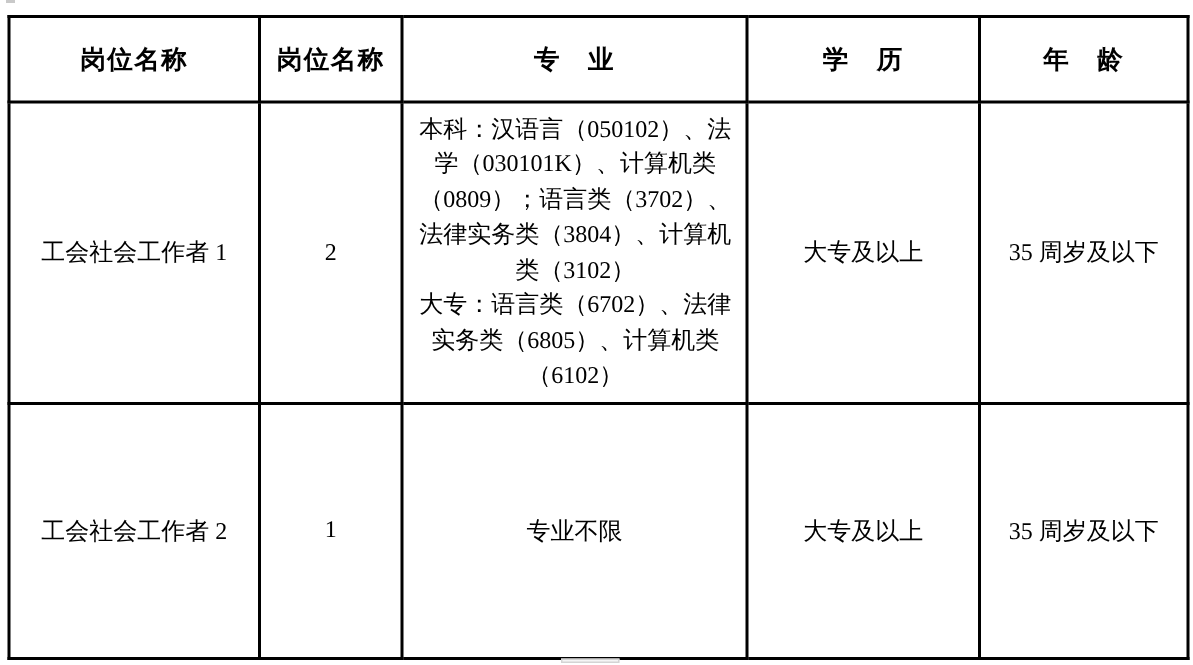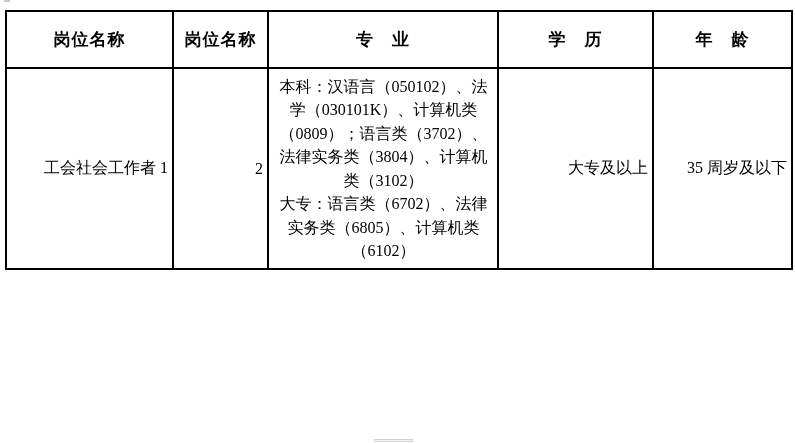--- a/index.html
+++ b/index.html
@@ -37,21 +37,20 @@
     overflow: hidden;
   }
   .job-table th {
     font-size: 17px;
     font-weight: bold;
     letter-spacing: 1px;
   }
   .job-table td {
     font-size: 16px;
     font-weight: normal;
-    text-align: right;
   }
   tr.row-header { height: 57px; }
   tr.row-1 { height: 201px; }
   tr.row-2 { height: 170px; }
 
   td.specialty-long {
     text-align: center;
     vertical-align: middle;
     white-space: pre-line;
     line-height: 23.5px;
@@ -101,17 +100,24 @@
   </thead>
   <tbody>
     <tr class="row-1">
       <td>工会社会工作者 1</td>
       <td>2</td>
       <td class="specialty-long">本科：汉语言（050102）、法学（030101K）、计算机类（0809）；语言类（3702）、法律实务类（3804）、计算机类（3102）
 大专：语言类（6702）、法律实务类（6805）、计算机类（6102）</td>
       <td>大专及以上</td>
       <td>35 周岁及以下</td>
     </tr>
+    <tr class="row-2">
+      <td>工会社会工作者 2</td>
+      <td>1</td>
+      <td>专业不限</td>
+      <td>大专及以上</td>
+      <td>35 周岁及以下</td>
+    </tr>
   </tbody>
 </table>
 
 <div class="corner-mark"></div>
 <div class="resize-handle"></div>
 
 </body></html>

